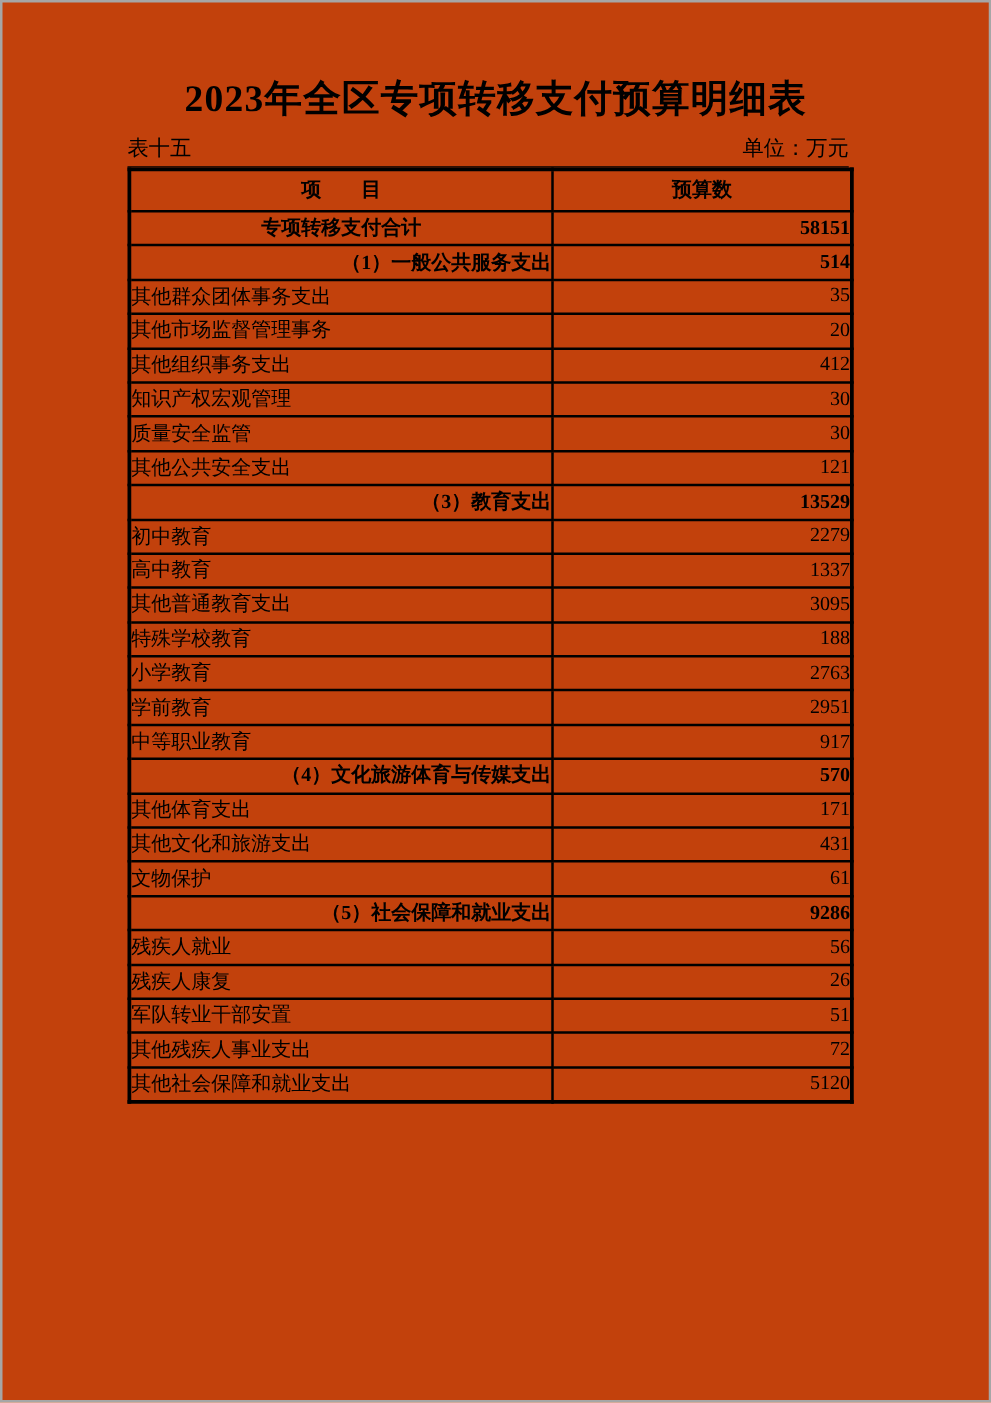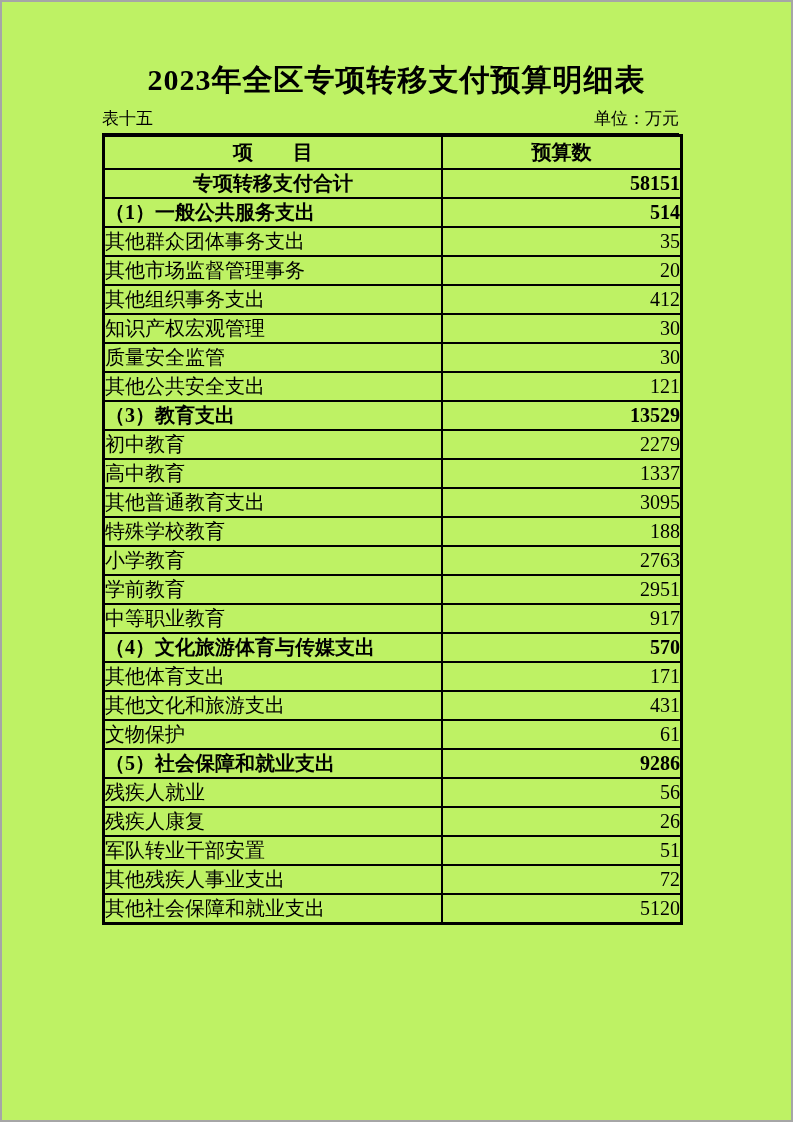--- a/index.html
+++ b/index.html
@@ -4,21 +4,21 @@
 <style>
   html, body {
     margin: 0;
     padding: 0;
     background: #ffffff;
   }
   .page {
     position: relative;
     width: 793px;
     height: 1122px;
-    background: #bef264;
+    background: #c2410c;
     border: 2px solid #a6a6a6;
     box-sizing: border-box;
     font-family: "Liberation Serif", "DejaVu Serif", serif;
     color: #000000;
     overflow: hidden;
   }
   .title {
     position: absolute;
     top: 58px;
     left: 0;
@@ -48,21 +48,21 @@
     top: 132px;
     left: 100px;
     width: 577px;
     border-collapse: collapse;
     table-layout: fixed;
     border: 3px solid #000000;
   }
   table.budget th,
   table.budget td {
     border: 2px solid #000000;
-    font-size: 20px;
+    font-size: 16px;
     white-space: nowrap;
     overflow: hidden;
     padding: 0;
     vertical-align: middle;
   }
   table.budget th {
     font-weight: bold;
     text-align: center;
     height: 31px;
   }
@@ -81,20 +81,21 @@
     text-align: center;
     font-weight: bold;
     padding-left: 0;
   }
   tr.row-total .cell-value {
     font-weight: bold;
   }
   tr.row-section .cell-label,
   tr.row-section .cell-value {
     font-weight: bold;
+    text-align: right;
   }
 </style>
 </head>
 <body>
 
 <div class="page">
 
   <h1 class="title">2023年全区专项转移支付预算明细表</h1>
 
   <div class="caption">

